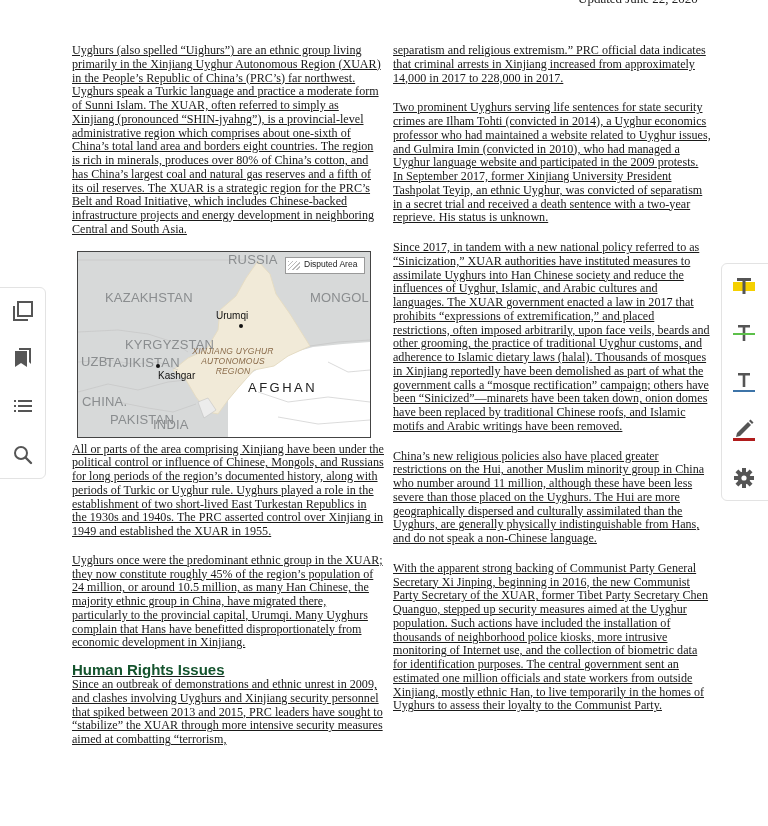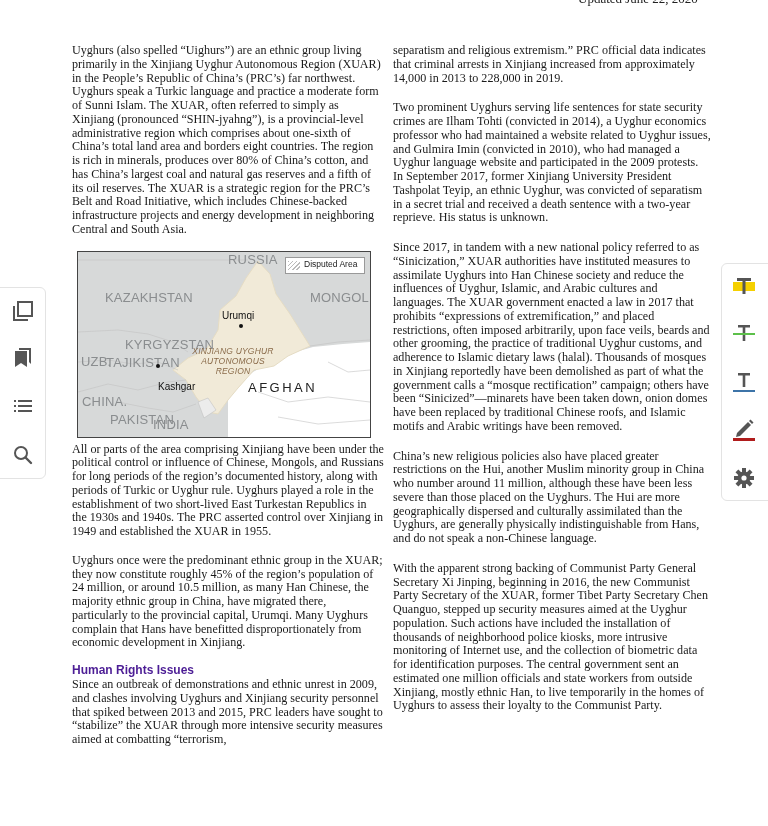--- a/index.html
+++ b/index.html
@@ -11,21 +11,21 @@
     .page { position: absolute; left: 0; top: 0; width: 768px; height: 826px; }
     .updated {
       position: absolute; left: 578px; top: -9px; font-size: 13px; color: #222;
       font-family: "Liberation Serif", serif; white-space: nowrap;
     }
     .title {
       position: absolute; left: 72px; top: 4px; margin: 0;
       font-family: "Liberation Serif", serif; font-weight: bold; font-size: 24px;
       color: #111; letter-spacing: -0.2px;
     }
-    .col { position: absolute; width: 312px; font-size: 12.1px; line-height: 13.75px; }
+    .col { position: absolute; width: 312px; font-size: 12.1px; line-height: 13.75px; text-decoration: underline; }
     .col-left { left: 72px; top: 44px; }
     .col-right { left: 393px; top: 44px; width: 318px; }
     .col p { margin: 0 0 15px 0; }
     .map {
       position: relative; width: 292px; height: 185px; margin: 8px 0 5px 5px;
       border: 1px solid #444; background: #d7d9d9; overflow: hidden;
     }
     .map svg { position: absolute; left: 0; top: 0; }
     .map .lbl {
       position: absolute; font-family: "Liberation Sans", sans-serif;
@@ -47,22 +47,22 @@
     .hatch {
       width: 12px; height: 9px;
       background: repeating-linear-gradient(135deg, #bbb 0 1px, #fff 1px 3px);
     }
     .sources {
       font-family: "Liberation Sans", sans-serif; font-size: 9.5px; line-height: 13px;
       margin: 0 0 15px 0; color: #111;
     }
     .sources b { font-weight: bold; }
     .section-heading {
-      font-family: "Liberation Sans", sans-serif; font-weight: bold; font-size: 12px;
-      color: #4c1d95; margin: -6px 0 0 0; line-height: 16px;
+      font-family: "Liberation Sans", sans-serif; font-weight: bold; font-size: 15px;
+      color: #14532d; margin: -6px 0 0 0; line-height: 16px;
     }
     .left-rail {
       position: absolute; left: -8px; top: 287px; width: 52px; height: 190px;
       border: 1px solid #e3e3e3; border-radius: 6px; background: #fff;
     }
     .right-rail {
       position: absolute; left: 721px; top: 263px; width: 60px; height: 236px;
       border: 1px solid #e3e3e3; border-radius: 6px; background: #fff;
     }
     .rail-btn {
@@ -103,44 +103,44 @@
       <span class="lbl" style="left:150px;top:1px">RUSSIA</span>
       <span class="lbl" style="left:27px;top:39px">KAZAKHSTAN</span>
       <span class="lbl" style="left:232px;top:39px">MONGOLIA</span>
       <span class="lbl" style="left:47px;top:86px">KYRGYZSTAN</span>
       <span class="lbl" style="left:3px;top:103px">UZB.</span>
       <span class="lbl" style="left:28px;top:104px">TAJIKISTAN</span>
       <span class="lbl" style="left:4px;top:143px">CHINA.</span>
       <span class="lbl" style="left:32px;top:161px">PAKISTAN</span>
       <span class="lbl" style="left:75px;top:166px">INDIA</span>
       <span class="lbl china" style="left:170px;top:129px">AFGHAN</span>
-      <span class="lbl city" style="left:144px;top:57px">Urumqi</span>
+      <span class="lbl city" style="left:138px;top:57px">Urumqi</span>
       <span class="dot" style="left:161px;top:72px"></span>
-      <span class="lbl city" style="left:80px;top:128px">Kashgar</span>
+      <span class="lbl city" style="left:80px;top:117px">Kashgar</span>
       <span class="dot" style="left:78px;top:112px"></span>
       <div class="lbl region" style="left:110px;top:94px;width:90px">
         <div>XINJIANG UYGHUR</div>
         <div>AUTONOMOUS</div>
         <div>REGION</div>
       </div>
       <div class="legend">
         <span class="hatch"></span>
         <span>Disputed Area</span>
       </div>
     </div>
 
 
     <p>All or parts of the area comprising Xinjiang have been under the political control or influence of Chinese, Mongols, and Russians for long periods of the region’s documented history, along with periods of Turkic or Uyghur rule. Uyghurs played a role in the establishment of two short-lived East Turkestan Republics in the 1930s and 1940s. The PRC asserted control over Xinjiang in 1949 and established the XUAR in 1955.</p>
     <p style="margin-bottom:18px">Uyghurs once were the predominant ethnic group in the XUAR; they now constitute roughly 45% of the region’s population of 24 million, or around 10.5 million, as many Han Chinese, the majority ethnic group in China, have migrated there, particularly to the provincial capital, Urumqi. Many Uyghurs complain that Hans have benefitted disproportionately from economic development in Xinjiang.</p>
     <h2 class="section-heading">Human Rights Issues</h2>
     <p>Since an outbreak of demonstrations and ethnic unrest in 2009, and clashes involving Uyghurs and Xinjiang security personnel that spiked between 2013 and 2015, PRC leaders have sought to “stabilize” the XUAR through more intensive security measures aimed at combatting “terrorism,</p>
   </div>
 
   <div class="col col-right">
-    <p style="margin-bottom:16px">separatism and religious extremism.” PRC official data indicates that criminal arrests in Xinjiang increased from approximately 14,000 in 2013 to 228,000 in 2019.</p>
+    <p style="margin-bottom:16px">separatism and religious extremism.” PRC official data indicates that criminal arrests in Xinjiang increased from approximately 14,000 in 2017 to 228,000 in 2017.</p>
     <p style="margin-bottom:16px">Two prominent Uyghurs serving life sentences for state security crimes are Ilham Tohti (convicted in 2014), a Uyghur economics professor who had maintained a website related to Uyghur issues, and Gulmira Imin (convicted in 2010), who had managed a Uyghur language website and participated in the 2009 protests. In September 2017, former Xinjiang University President Tashpolat Teyip, an ethnic Uyghur, was convicted of separatism in a secret trial and received a death sentence with a two-year reprieve. His status is unknown.</p>
     <p style="margin-bottom:16px">Since 2017, in tandem with a new national policy referred to as “Sinicization,” XUAR authorities have instituted measures to assimilate Uyghurs into Han Chinese society and reduce the influences of Uyghur, Islamic, and Arabic cultures and languages. The XUAR government enacted a law in 2017 that prohibits “expressions of extremification,” and placed restrictions, often imposed arbitrarily, upon face veils, beards and other grooming, the practice of traditional Uyghur customs, and adherence to Islamic dietary laws (halal). Thousands of mosques in Xinjiang reportedly have been demolished as part of what the government calls a “mosque rectification” campaign; others have been “Sinicized”—minarets have been taken down, onion domes have been replaced by traditional Chinese roofs, and Islamic motifs and Arabic writings have been removed.</p>
     <p style="margin-bottom:16px">China’s new religious policies also have placed greater restrictions on the Hui, another Muslim minority group in China who number around 11 million, although these have been less severe than those placed on the Uyghurs. The Hui are more geographically dispersed and culturally assimilated than the Uyghurs, are generally physically indistinguishable from Hans, and do not speak a non-Chinese language.</p>
     <p>With the apparent strong backing of Communist Party General Secretary Xi Jinping, beginning in 2016, the new Communist Party Secretary of the XUAR, former Tibet Party Secretary Chen Quanguo, stepped up security measures aimed at the Uyghur population. Such actions have included the installation of thousands of neighborhood police kiosks, more intrusive monitoring of Internet use, and the collection of biometric data for identification purposes. The central government sent an estimated one million officials and state workers from outside Xinjiang, mostly ethnic Han, to live temporarily in the homes of Uyghurs to assess their loyalty to the Communist Party.</p>
   </div>
 
   <div class="left-rail">
     <div class="rail-btn" style="left:16px;top:9px">
       <svg width="24" height="24" viewBox="0 0 24 24">
         <rect x="7" y="3" width="14" height="14" fill="none" stroke="#555" stroke-width="2"></rect>

